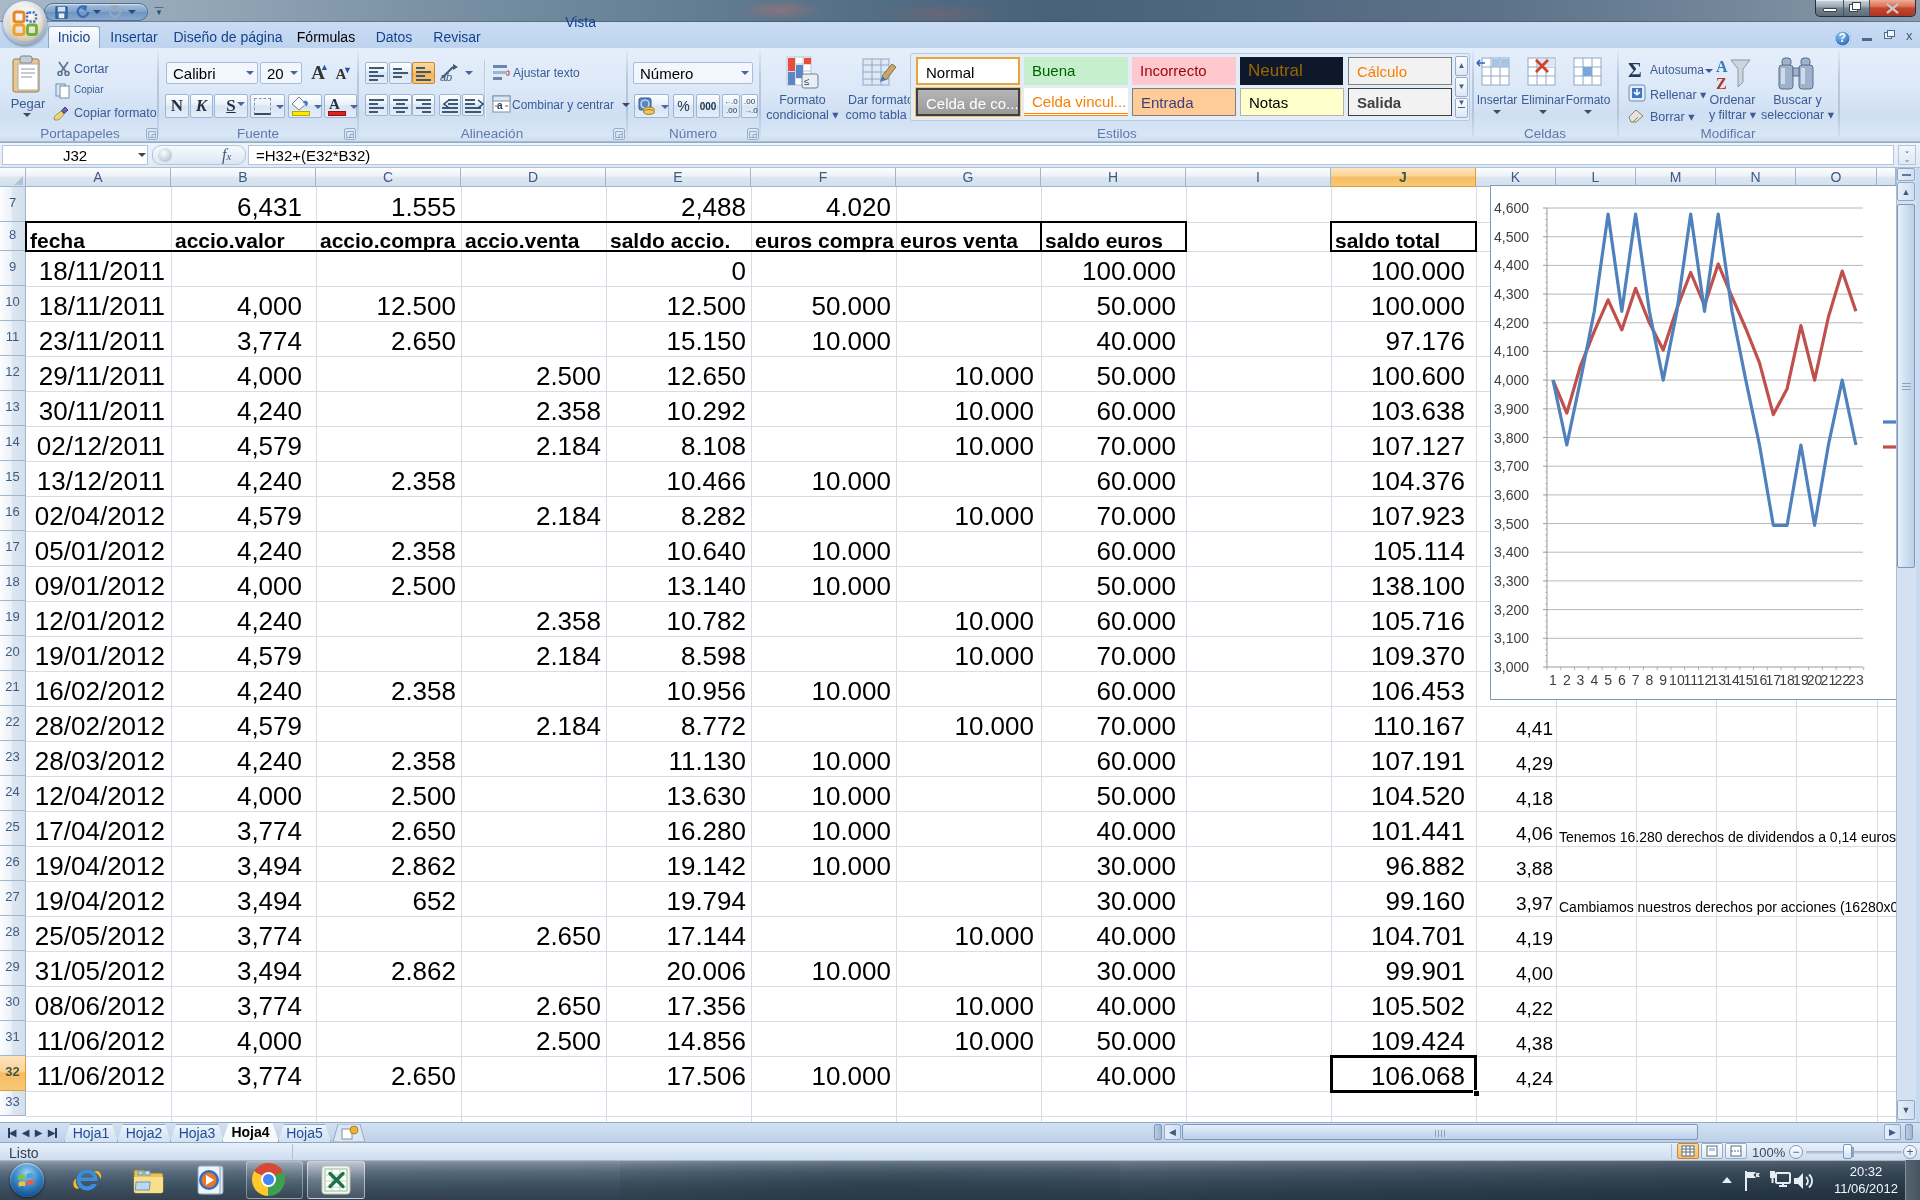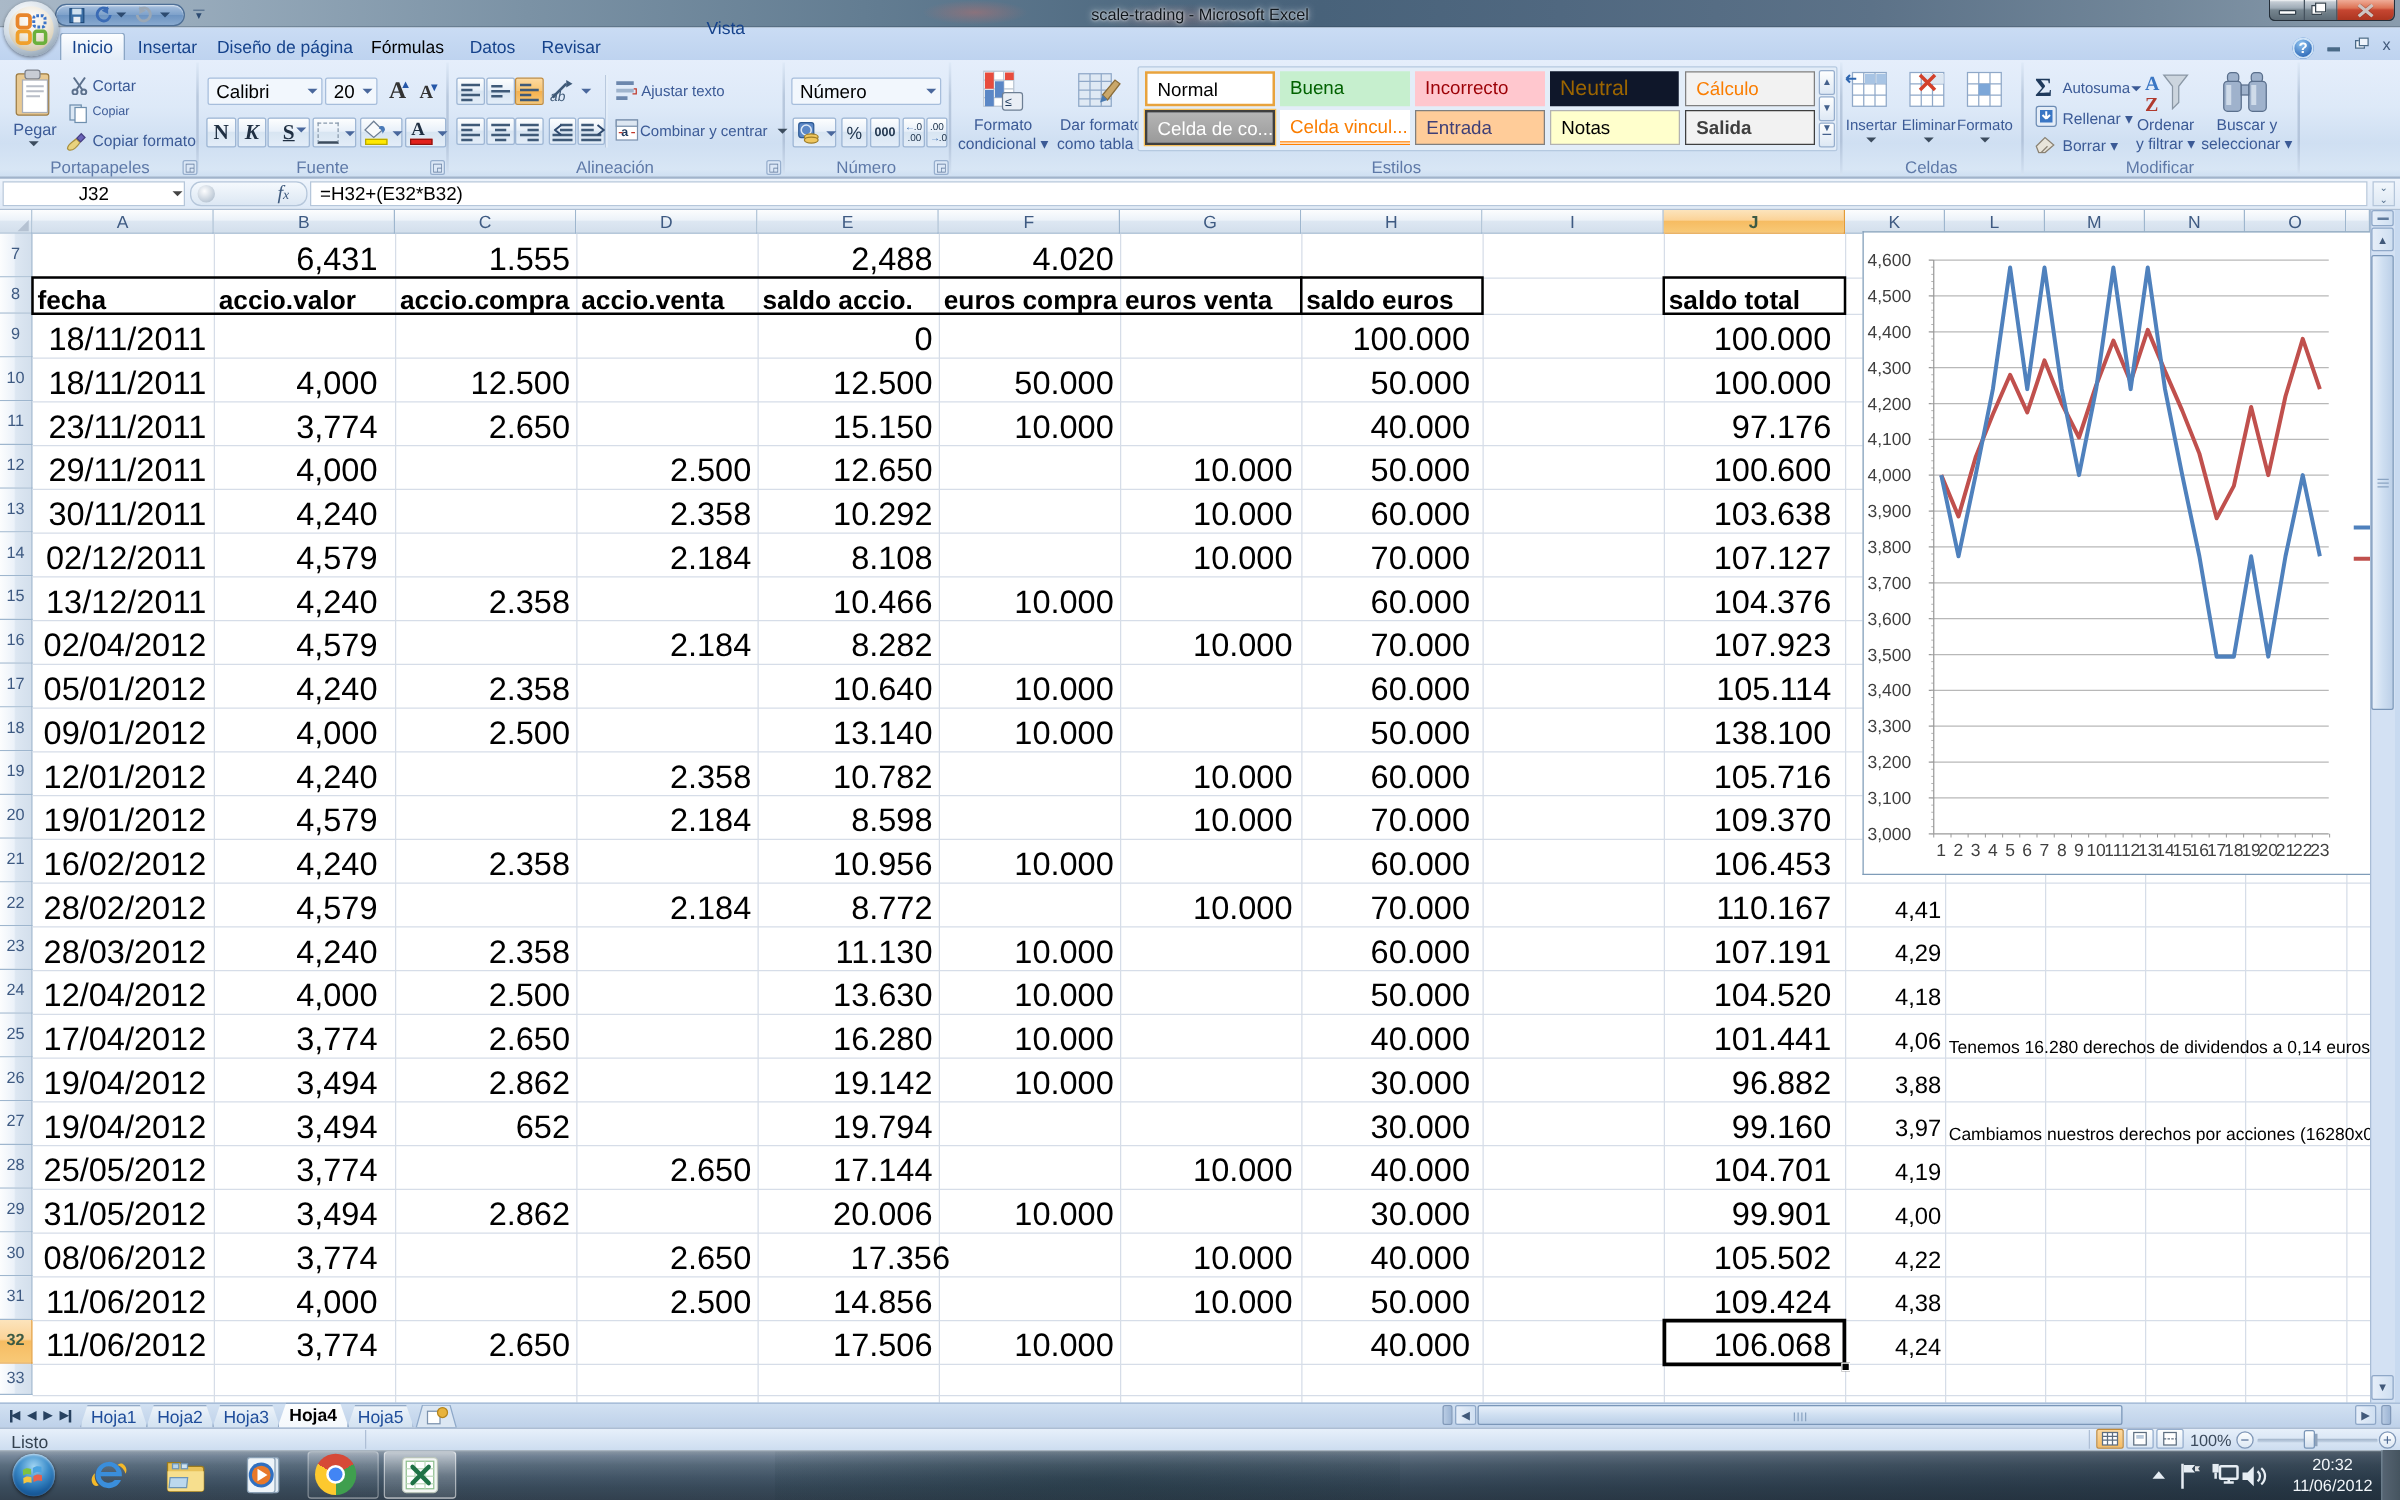--- a/index.html
+++ b/index.html
@@ -36,21 +36,20 @@
 #shbar{left:0;top:1122px;width:1920px;height:20px;background:linear-gradient(#d2e1f2,#bed1e9);border-top:1px solid #8eabcd}
 
 #sbar{left:0;top:1142px;width:1920px;height:18px;background:linear-gradient(#e7f0fa,#cdddf0);border-top:1px solid #92a9c6}
 
 #task{left:0;top:1160px;width:1920px;height:40px;background:linear-gradient(180deg,#97a4b0 0%,#76879a 12%,#5a6d7e 30%,#45586a 55%,#3a4c5c 75%,#344250 100%)}
 </style></head><body>
 <div id="root">
 
 <div class="ab" id="title"></div>
 <div class="ab" style="left:300px;top:0;width:900px;height:22px;background:radial-gradient(60px 14px at 480px 10px,rgba(176,112,112,.55),rgba(176,112,112,0) 70%),radial-gradient(90px 16px at 640px 14px,rgba(150,100,100,.35),rgba(150,100,100,0) 70%)"></div>
-<div class="ab wtxt" style="left:0;top:4px;width:1920px;text-align:center;text-shadow:0 0 6px rgba(255,255,255,.9),0 0 2px rgba(255,255,255,.8)">scale-trading - Microsoft Excel</div>
 <div class="ab" style="left:0;top:21px;width:1920px;height:1px;background:rgba(40,60,80,.35)"></div>
 
 <div class="ab" style="left:1815px;top:0;width:101px;height:17px;border:1px solid #242f3a;border-top:none;border-radius:0 0 5px 5px;background:linear-gradient(#cfd6dd 0%,#9eabb6 40%,#76858f 50%,#5d6b76 100%);box-shadow:inset 0 1px 0 rgba(255,255,255,.55)"></div>
 <div class="ab" style="left:1843px;top:0;width:1px;height:16px;background:#45525e"></div>
 <div class="ab" style="left:1869px;top:0;width:1px;height:16px;background:#45525e"></div>
 <div class="ab" style="left:1870px;top:0;width:45px;height:16px;border-radius:0 0 5px 0;background:linear-gradient(#efac97 0%,#dd7355 40%,#c64631 50%,#ad3520 100%)"></div>
 <div class="ab" style="left:1823px;top:8px;width:14px;height:4px;background:#fdfdfd;border:1px solid #37444f;border-radius:1px"></div>
 <div class="ab" style="left:1849px;top:4px;width:9px;height:8px;border:1.5px solid #37444f;background:#fdfdfd"></div>
 <div class="ab" style="left:1852px;top:2px;width:9px;height:8px;border:1.5px solid #37444f;background:#fdfdfd"></div>
 <svg class="ab" style="left:1885px;top:3px" width="15" height="11" viewBox="0 0 15 11">
@@ -657,21 +656,21 @@
 <div class="cell " style="left:171px;top:951px;width:145px;height:35px;padding-bottom:2px;padding-right:14px;">3,494</div>
 <div class="cell " style="left:316px;top:951px;width:145px;height:35px;padding-bottom:2px;padding-right:5px;">2.862</div>
 <div class="cell " style="left:606px;top:951px;width:145px;height:35px;padding-bottom:2px;padding-right:5px;">20.006</div>
 <div class="cell " style="left:751px;top:951px;width:145px;height:35px;padding-bottom:2px;padding-right:5px;">10.000</div>
 <div class="cell " style="left:1041px;top:951px;width:145px;height:35px;padding-bottom:2px;padding-right:10px;">30.000</div>
 <div class="cell " style="left:1331px;top:951px;width:145px;height:35px;padding-bottom:2px;padding-right:11px;">99.901</div>
 <div class="cell ck" style="left:1476px;top:951px;width:80px;height:35px;padding-bottom:3px;padding-right:3px;">4,00</div>
 <div class="cell " style="left:26px;top:986px;width:145px;height:35px;padding-bottom:2px;padding-right:6px;">08/06/2012</div>
 <div class="cell " style="left:171px;top:986px;width:145px;height:35px;padding-bottom:2px;padding-right:14px;">3,774</div>
 <div class="cell " style="left:461px;top:986px;width:145px;height:35px;padding-bottom:2px;padding-right:5px;">2.650</div>
-<div class="cell " style="left:620px;top:986px;width:145px;height:35px;padding-bottom:2px;padding-right:5px;">17.356</div>
+<div class="cell " style="left:606px;top:986px;width:145px;height:35px;padding-bottom:2px;padding-right:5px;">17.356</div>
 <div class="cell " style="left:896px;top:986px;width:145px;height:35px;padding-bottom:2px;padding-right:7px;">10.000</div>
 <div class="cell " style="left:1041px;top:986px;width:145px;height:35px;padding-bottom:2px;padding-right:10px;">40.000</div>
 <div class="cell " style="left:1331px;top:986px;width:145px;height:35px;padding-bottom:2px;padding-right:11px;">105.502</div>
 <div class="cell ck" style="left:1476px;top:986px;width:80px;height:35px;padding-bottom:3px;padding-right:3px;">4,22</div>
 <div class="cell " style="left:26px;top:1021px;width:145px;height:35px;padding-bottom:2px;padding-right:6px;">11/06/2012</div>
 <div class="cell " style="left:171px;top:1021px;width:145px;height:35px;padding-bottom:2px;padding-right:14px;">4,000</div>
 <div class="cell " style="left:461px;top:1021px;width:145px;height:35px;padding-bottom:2px;padding-right:5px;">2.500</div>
 <div class="cell " style="left:606px;top:1021px;width:145px;height:35px;padding-bottom:2px;padding-right:5px;">14.856</div>
 <div class="cell " style="left:896px;top:1021px;width:145px;height:35px;padding-bottom:2px;padding-right:7px;">10.000</div>
 <div class="cell " style="left:1041px;top:1021px;width:145px;height:35px;padding-bottom:2px;padding-right:10px;">50.000</div>

